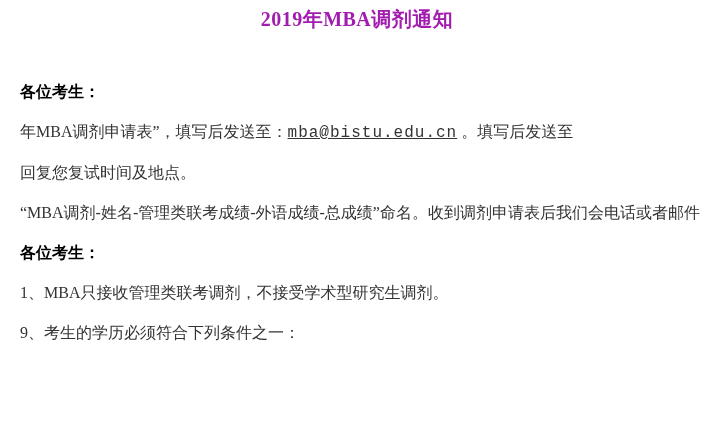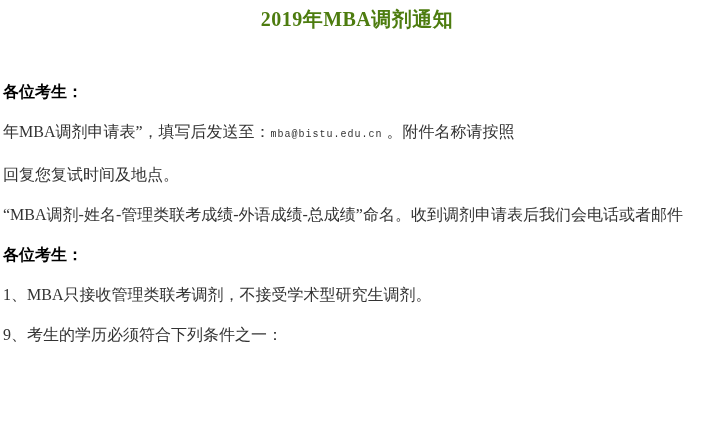--- a/index.html
+++ b/index.html
@@ -23,52 +23,53 @@
     font-weight: bold;
     color: #2878a8; 
     letter-spacing: 0.5px;
   }
   .body-text {
     margin-top: 40px;
   }
   .line {
     font-size: 16px;
     line-height: 40px;
-    padding-left: 3px;
+    padding-left: 20px;
     color: #333333;
     white-space: nowrap;
   }
   .line.bold {
     font-weight: bold;
     color: #000000;
   }
   .line.indent {
     text-indent: 40px;
   }
   .email {
     font-family: "Liberation Mono", "DejaVu Sans Mono", monospace;
-    font-size: 10px;
+    font-size: 16px;
     letter-spacing: 1px;
     color: #333333;
+    text-decoration: underline;
   }
 </style>
 </head>
 <body>
 
 <div class="page">
 
-  <div class="notice-title" style="color: #4d7c0f;">2019年MBA调剂通知</div>
+  <div class="notice-title" style="color: #a21caf;">2019年MBA调剂通知</div>
 
   <div class="body-text">
 
     <div class="line bold">各位考生：</div>
 
 
     <div class="line">
-      <span>年MBA调剂申请表”，填写后发送至：</span><span class="email">mba@bistu.edu.cn</span><span> 。附件名称请按照</span>
+      <span>年MBA调剂申请表”，填写后发送至：</span><span class="email">mba@bistu.edu.cn</span><span> 。填写后发送至</span>
     </div>
 
     <div class="line">
       <span>回复您复试时间及地点。</span>
     </div>
 
     <div class="line">
       <span>“MBA调剂-姓名-管理类联考成绩-外语成绩-总成绩”命名。收到调剂申请表后我们会电话或者邮件</span>
     </div>
 

